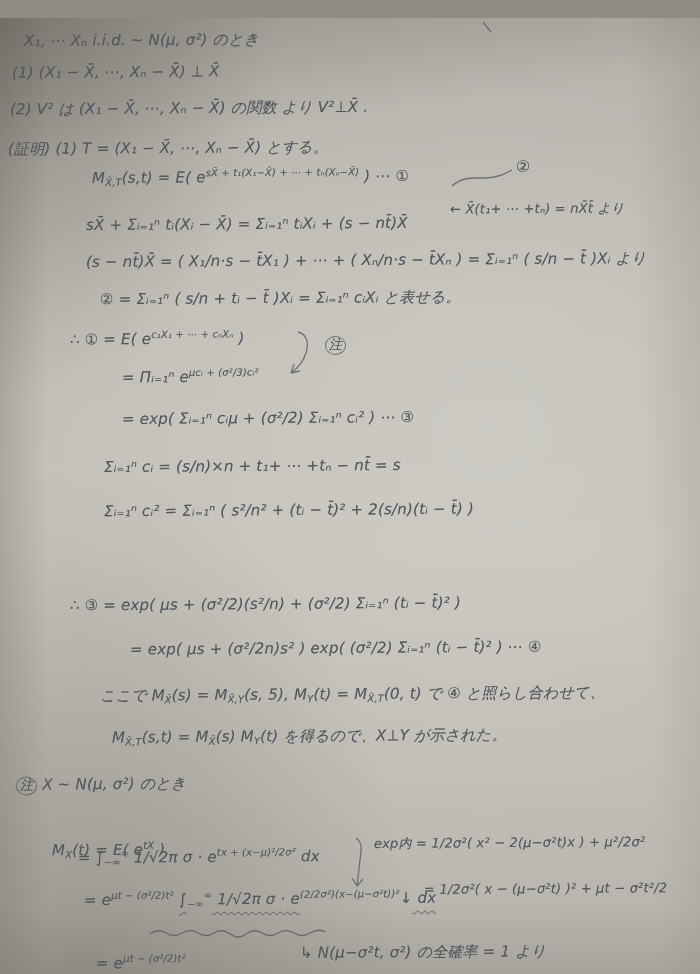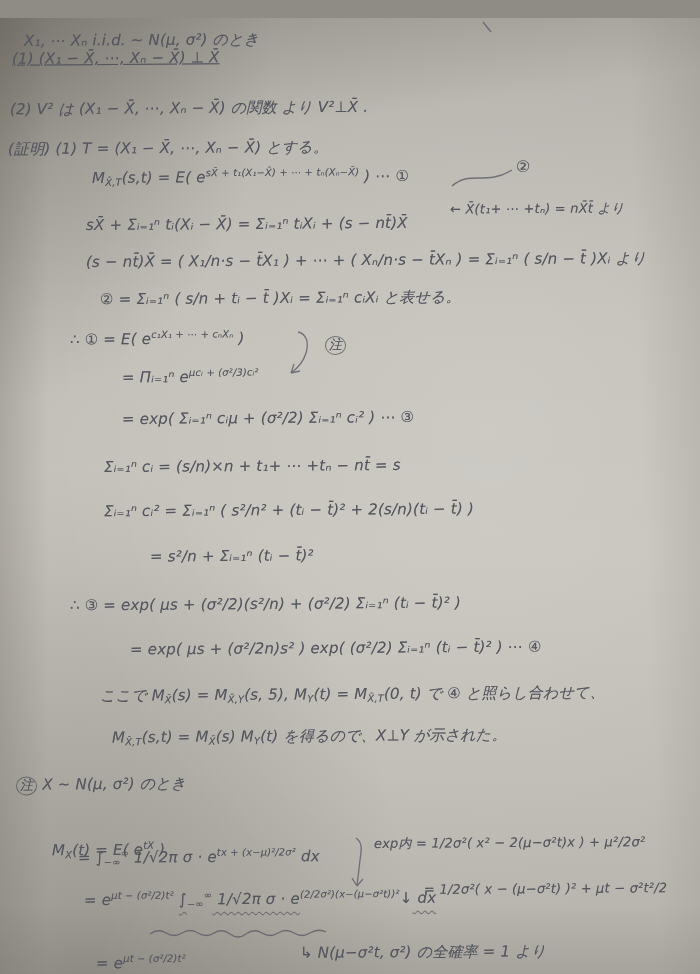--- a/index.html
+++ b/index.html
@@ -52,36 +52,35 @@
   }
   svg.overlay{position:absolute;left:0;top:0;pointer-events:none;}
   svg.overlay path{stroke:#5b5d66;stroke-width:1.3;fill:none;opacity:.8;}
 </style>
 </head>
 <body>
 
 <div id="photo">
 
   <div class="mline" style="left:24px;  top:14px;"><span class="sb">X₁, ⋯ Xₙ   i.i.d. ~ N(μ, σ²) のとき</span></div>
-  <div class="mline" style="left:12px;  top:32px;text-decoration:underline;"><span class="sb">(1)  (X₁ − X̄, ⋯, Xₙ − X̄) ⊥ X̄</span></div>
+  <div class="mline" style="left:12px;  top:46px;"><span class="sb">(1)  (X₁ − X̄, ⋯, Xₙ − X̄) ⊥ X̄</span></div>
   <div class="mline" style="left:10px;  top:82px;"><span class="sb">(2)  V² は (X₁ − X̄, ⋯, Xₙ − X̄) の関数 より V²⊥X̄ .</span></div>
   <div class="mline" style="left:8px;   top:122px;"><span class="sb">(証明) (1)  T = (X₁ − X̄, ⋯, Xₙ − X̄) とする。</span></div>
   <div class="mline" style="left:92px;  top:150px;"><span class="sb">M</span><span class="sd">X̄,T</span><span class="sb">(s,t) = E( e</span><span class="su">sX̄ + t₁(X₁−X̄) + ⋯ + tₙ(Xₙ−X̄)</span><span class="sb"> ) ⋯ ①</span></div>
   <div class="mline big" style="left:516px; top:140px;"><span class="sb">②</span></div>
   <div class="mline" style="left:86px;  top:198px;"><span class="sb">sX̄ + Σᵢ₌₁ⁿ tᵢ(Xᵢ − X̄) = Σᵢ₌₁ⁿ tᵢXᵢ + (s − nt̄)X̄</span></div>
   <div class="mline small" style="left:450px; top:184px;"><span class="sb">← X̄(t₁+ ⋯ +tₙ) = nX̄t̄ より</span></div>
   <div class="mline" style="left:86px;  top:234px;"><span class="sb">(s − nt̄)X̄ = ( X₁/n·s − t̄X₁ ) + ⋯ + ( Xₙ/n·s − t̄Xₙ ) = Σᵢ₌₁ⁿ ( s/n − t̄ )Xᵢ より</span></div>
   <div class="mline" style="left:100px; top:272px;"><span class="sb">② = Σᵢ₌₁ⁿ ( s/n + tᵢ − t̄ )Xᵢ = Σᵢ₌₁ⁿ cᵢXᵢ と表せる。</span></div>
   <div class="mline" style="left:70px;  top:312px;"><span class="sb">∴ ① = E( e</span><span class="su">c₁X₁ + ⋯ + cₙXₙ</span><span class="sb"> )</span></div>
   <div class="mline" style="left:325px; top:318px;"><span class="sc">注</span></div>
   <div class="mline" style="left:122px; top:350px;"><span class="sb">= Πᵢ₌₁ⁿ e</span><span class="su">μcᵢ + (σ²/3)cᵢ²</span></div>
   <div class="mline" style="left:122px; top:392px;"><span class="sb">= exp( Σᵢ₌₁ⁿ cᵢμ + (σ²/2) Σᵢ₌₁ⁿ cᵢ² ) ⋯ ③</span></div>
   <div class="mline" style="left:104px; top:440px;"><span class="sb">Σᵢ₌₁ⁿ cᵢ = (s/n)×n + t₁+ ⋯ +tₙ − nt̄ = s</span></div>
   <div class="mline" style="left:104px; top:484px;"><span class="sb">Σᵢ₌₁ⁿ cᵢ² = Σᵢ₌₁ⁿ ( s²/n² + (tᵢ − t̄)² + 2(s/n)(tᵢ − t̄) )</span></div>
-  <div class="mline" style="left:150px; top:530px;"><span class="sb">= s²/n + Σᵢ₌₁ⁿ (tᵢ − t̄)²</span></div>
   <div class="mline" style="left:70px;  top:578px;"><span class="sb">∴ ③ = exp( μs + (σ²/2)(s²/n) + (σ²/2) Σᵢ₌₁ⁿ (tᵢ − t̄)² )</span></div>
   <div class="mline" style="left:130px; top:622px;"><span class="sb">= exp( μs + (σ²/2n)s² ) exp( (σ²/2) Σᵢ₌₁ⁿ (tᵢ − t̄)² ) ⋯ ④</span></div>
   <div class="mline" style="left:100px; top:668px;"><span class="sb">ここで M</span><span class="sd">X̄</span><span class="sb">(s) = M</span><span class="sd">X̄,Y</span><span class="sb">(s, 5),  M</span><span class="sd">Y</span><span class="sb">(t) = M</span><span class="sd">X̄,T</span><span class="sb">(0, t) で ④ と照らし合わせて、</span></div>
   <div class="mline" style="left:112px; top:710px;"><span class="sb">M</span><span class="sd">X̄,T</span><span class="sb">(s,t) = M</span><span class="sd">X̄</span><span class="sb">(s) M</span><span class="sd">Y</span><span class="sb">(t) を得るので、X⊥Y が示された。</span></div>
   <div class="mline" style="left:16px;  top:758px;"><span class="sc">注</span><span class="sb"> X ~ N(μ, σ²) のとき</span></div>
   <div class="mline" style="left:52px;  top:823px;"><span class="sb">M</span><span class="sd">X</span><span class="sb">(t) = E( e</span><span class="su">tX</span><span class="sb"> )</span></div>
   <div class="mline" style="left:78px;  top:830px;"><span class="sb">= ∫</span><span class="sd">−∞</span><span class="su">∞</span><span class="sb"> 1/√2π σ · e</span><span class="su">tx + (x−μ)²/2σ²</span><span class="sb"> dx</span></div>
   <div class="mline small" style="left:374px; top:818px;"><span class="sb">exp内 = 1/2σ²( x² − 2(μ−σ²t)x ) + μ²/2σ²</span></div>
   <div class="mline" style="left:84px;  top:872px;"><span class="sb">= e</span><span class="su">μt − (σ²/2)t²</span><span class="sb"> </span><span class="sb wavy">∫</span><span class="sd">−∞</span><span class="su">∞</span><span class="sb wavy"> 1/√2π σ · e</span><span class="su">(2/2σ²)(x−(μ−σ²t))²</span><span class="sb">↓</span><span class="sb wavy"> dx</span></div>
   <div class="mline small" style="left:424px; top:864px;"><span class="sb">= 1/2σ²( x − (μ−σ²t) )² + μt − σ²t²/2</span></div>

